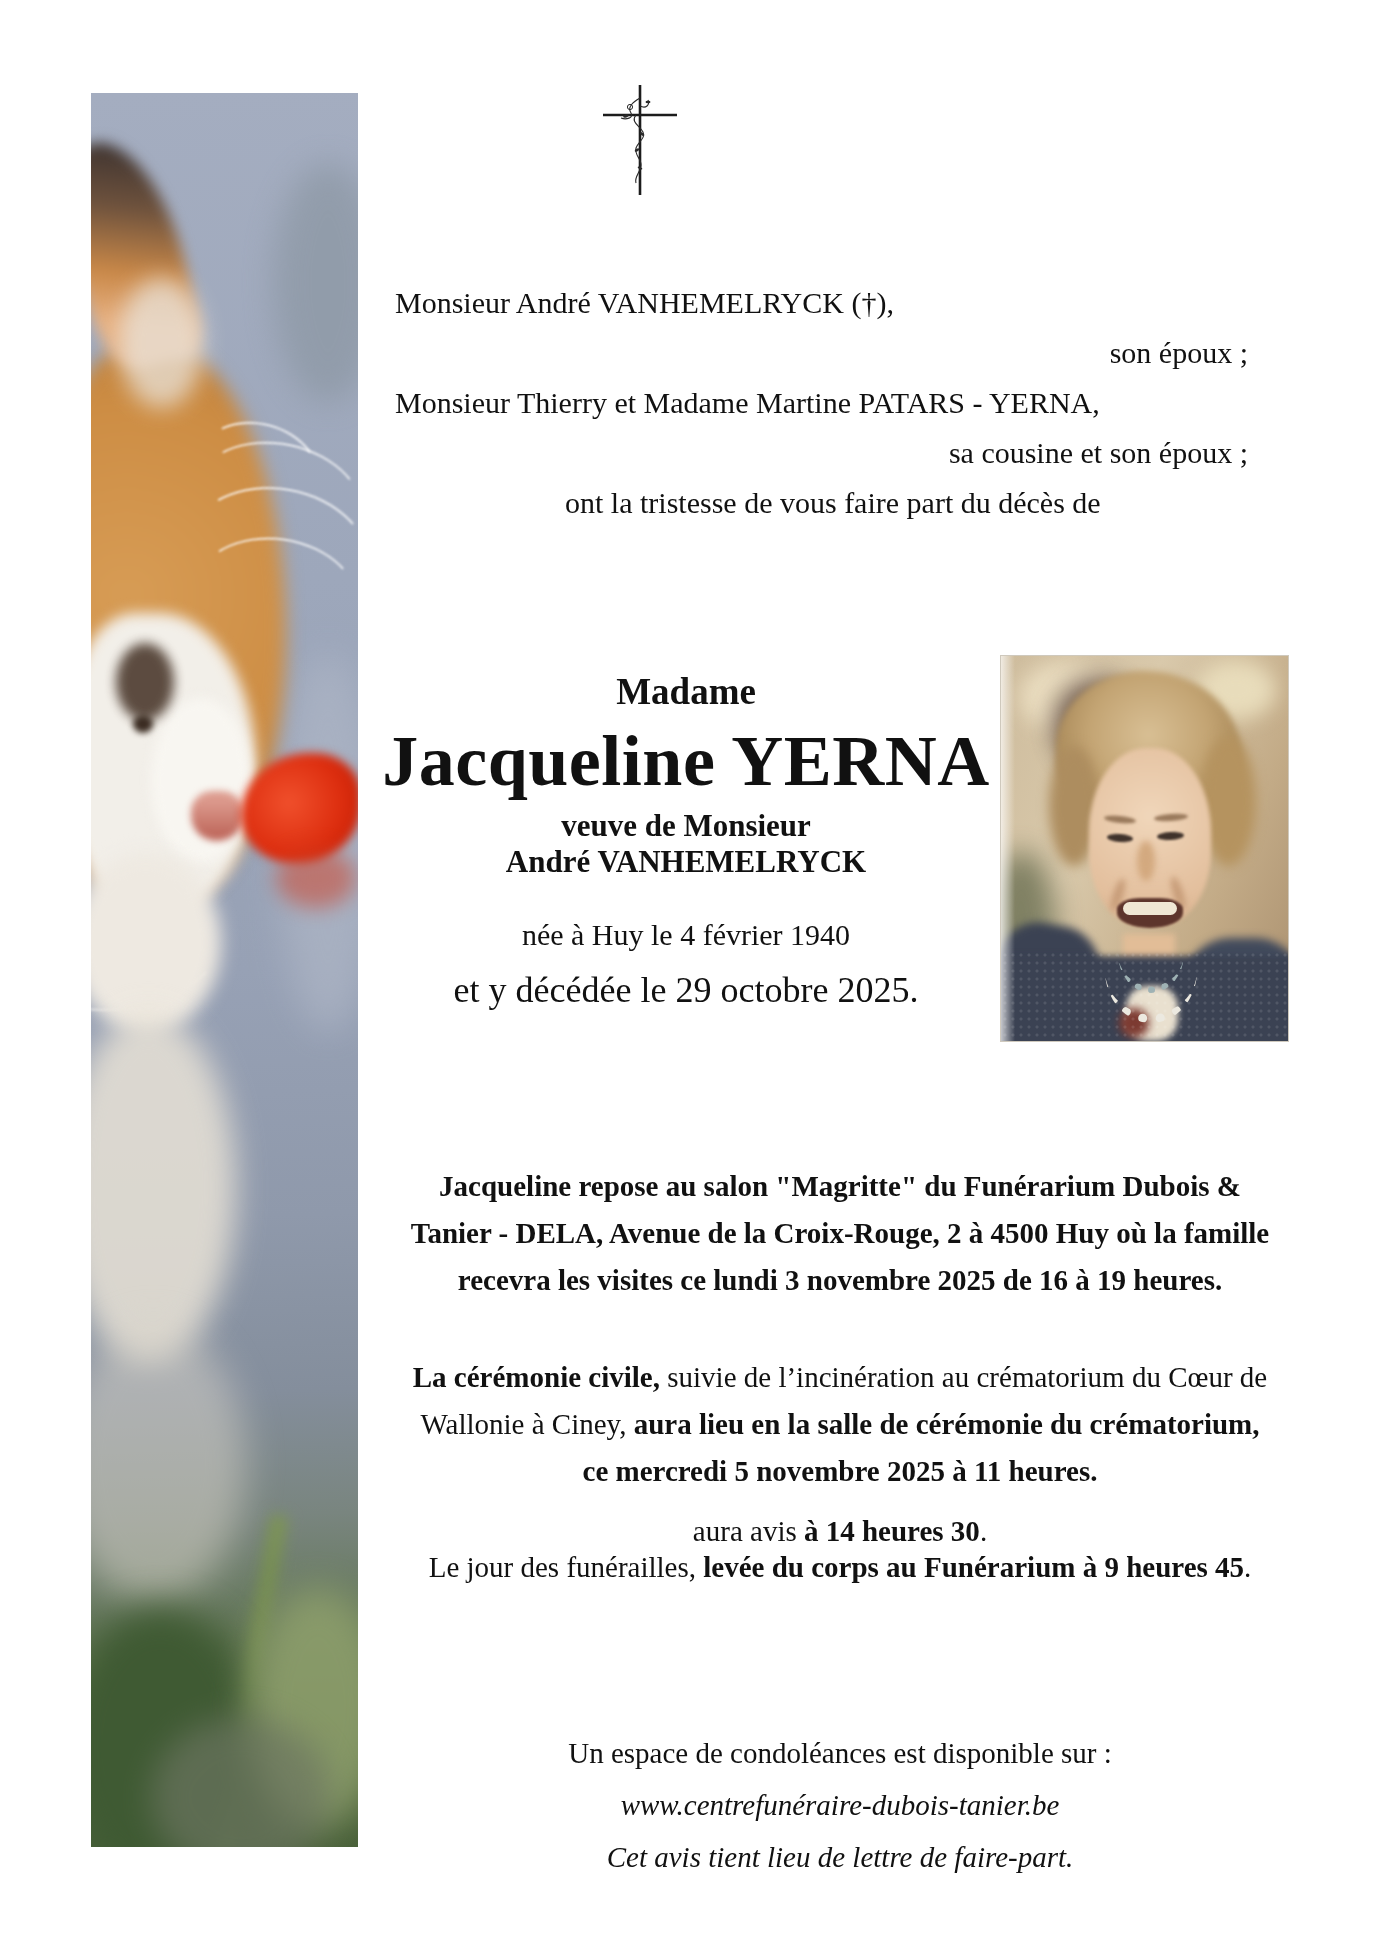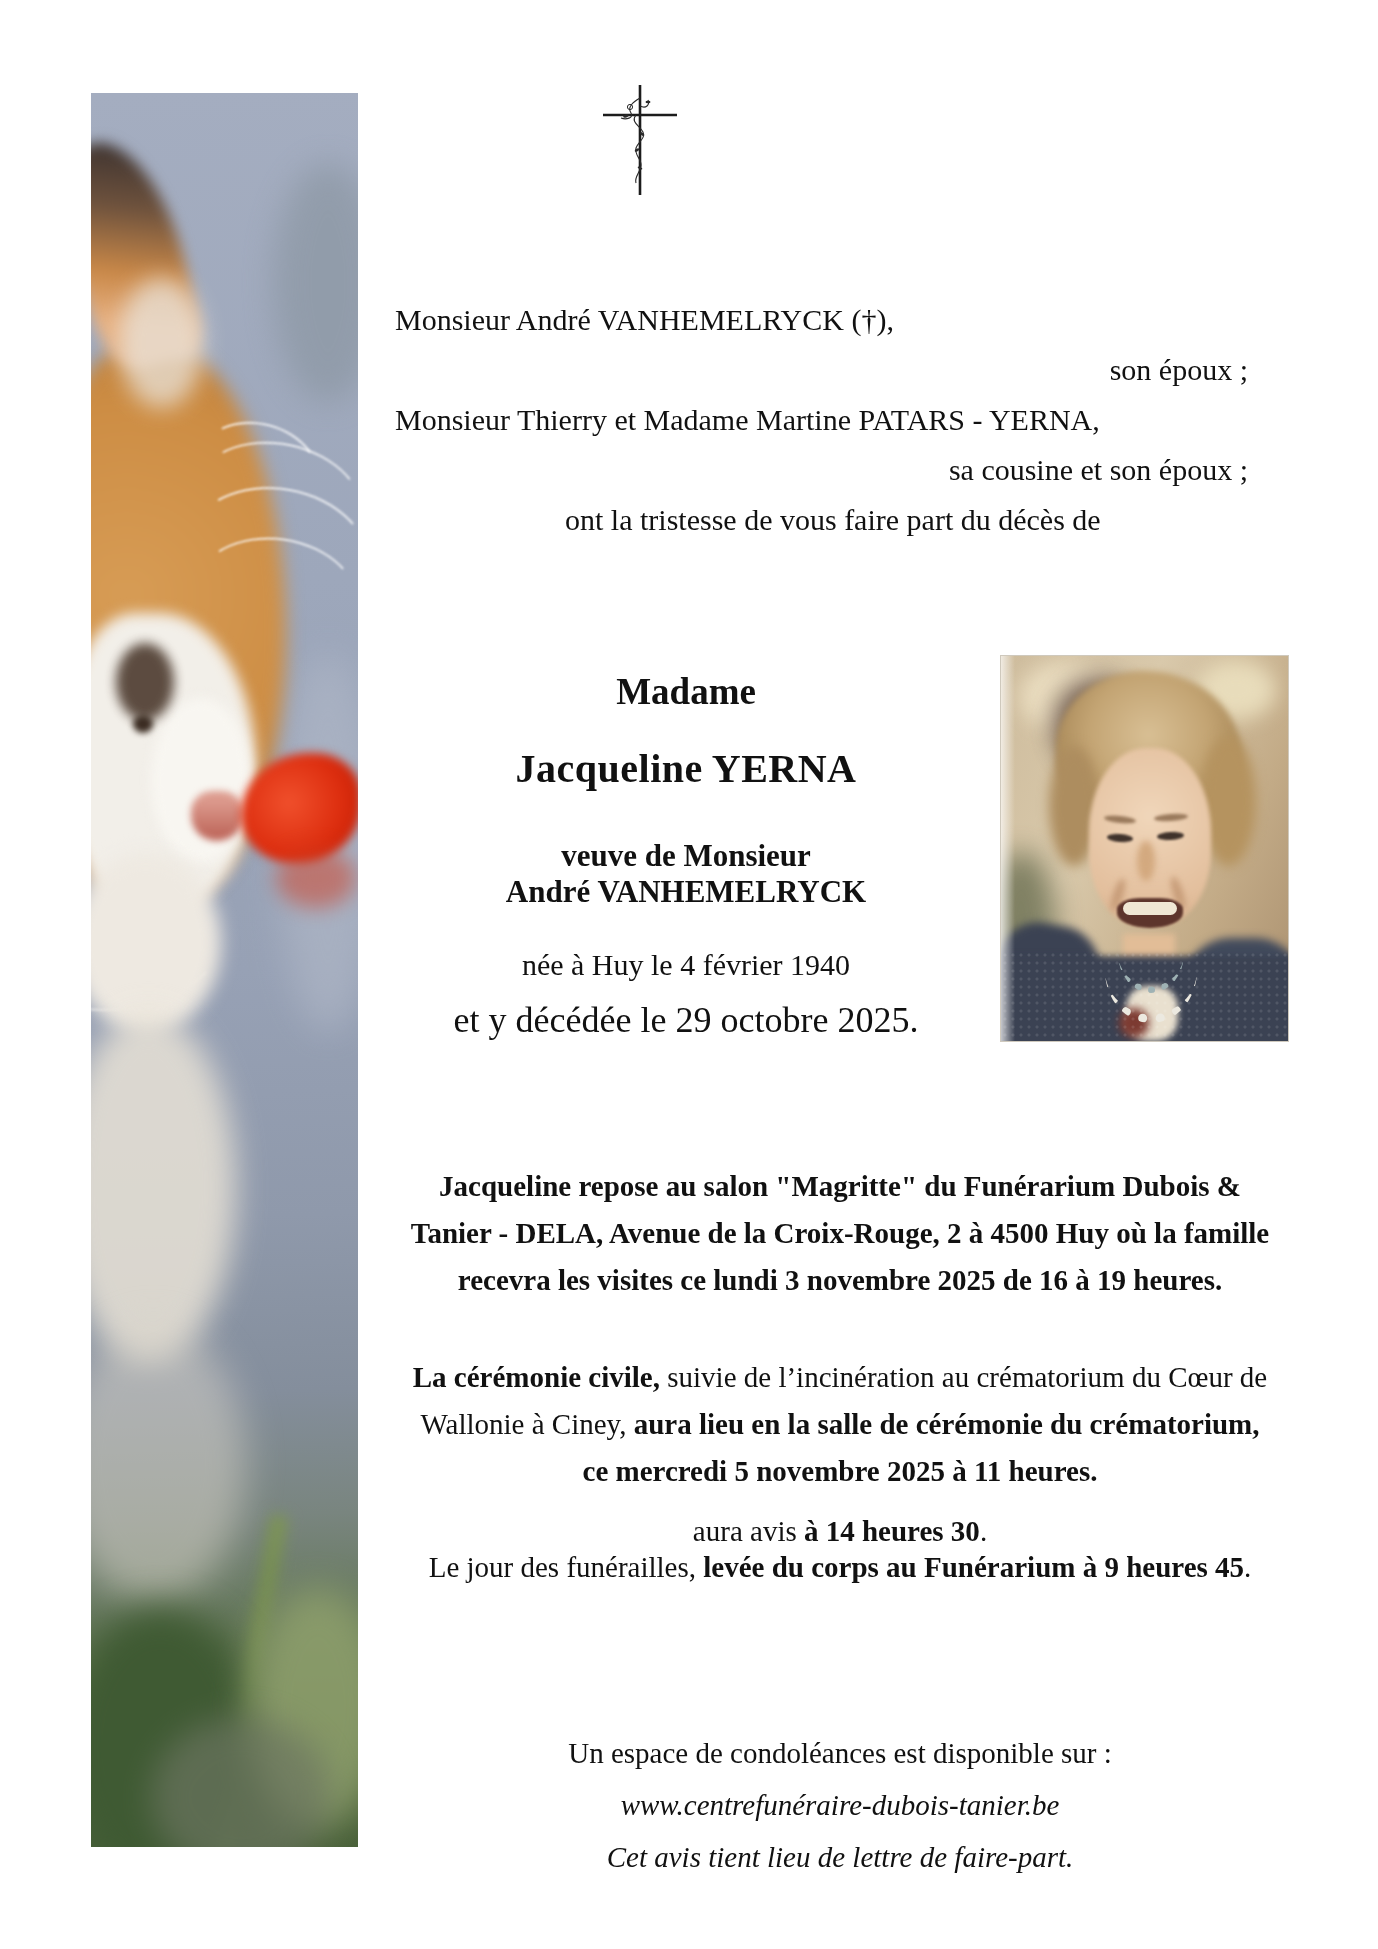--- a/index.html
+++ b/index.html
@@ -59,34 +59,34 @@
   .stem2 { left:40px; top:1560px; width:14px; height:260px; background:#6d874c; transform:rotate(-18deg); filter:blur(9px); opacity:.8; }
   .grass-dark  { left:-30px; bottom:-40px; width:200px; height:280px; background:#3f5a33; border-radius:50%; filter:blur(18px); }
   .grass-light { right:-30px; bottom:20px; width:140px; height:240px; background:#8fa06d; border-radius:50%; filter:blur(18px); opacity:.85; }
   .grass-grey  { left:60px; bottom:-30px; width:180px; height:160px; background:#6b7560; border-radius:50%; filter:blur(16px); opacity:.7; }
 
   
   .cross-wrap { position:absolute; left:596px; top:80px; width:88px; height:120px; }
 
   
   .intro {
-    position:absolute; left:395px; top:295px; width:853px;
+    position:absolute; left:395px; top:278px; width:853px;
     font-size:30px; line-height:50px; white-space:nowrap;
   }
   .intro .line { display:block; }
   .intro .r { text-align:right; }
   .intro .indent { margin-left:170px; }
 
   .name-block {
     position:absolute; left:380px; top:672px; width:612px;
     text-align:center; white-space:nowrap;
   }
   .nb-title { font-size:37px; font-weight:bold; line-height:40px; }
-  .nb-name  { font-size:40px; font-weight:bold; line-height:66px; margin-top:24px; letter-spacing:.5px; }
-  .nb-widow { font-size:31px; font-weight:bold; line-height:36px; margin-top:36px; }
+  .nb-name  { font-size:72px; font-weight:bold; line-height:66px; margin-top:16px; letter-spacing:.5px; }
+  .nb-widow { font-size:31px; font-weight:bold; line-height:36px; margin-top:14px; }
   .nb-birth { font-size:30px; line-height:34px; margin-top:38px; }
   .nb-death { font-size:36px; line-height:34px; margin-top:21px; }
 
   .body-col { position:absolute; left:345px; width:990px; text-align:center; white-space:nowrap; font-size:29px; }
   .visitation { top:1163px; line-height:47px; font-weight:bold; }
   .ceremony   { top:1354px; line-height:47px; }
   .dispersion { top:1508px; line-height:46px; }
   .funeral    { top:1551px; }
   .condolences{ top:1727px; line-height:52px; }
   .b { font-weight:bold; }

